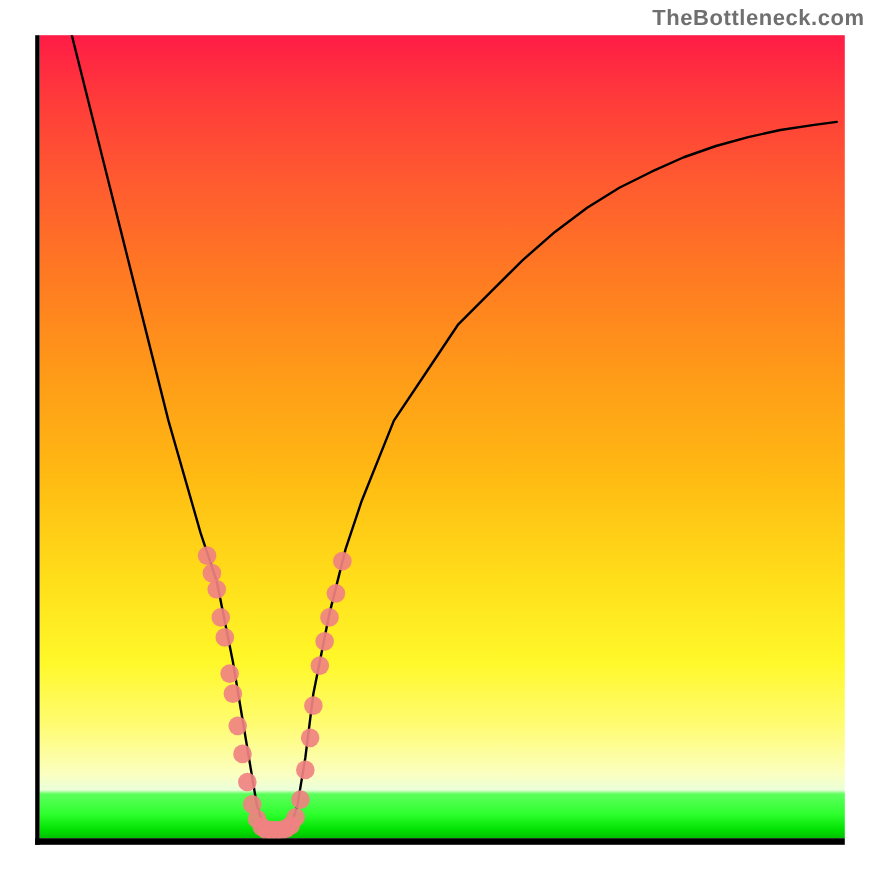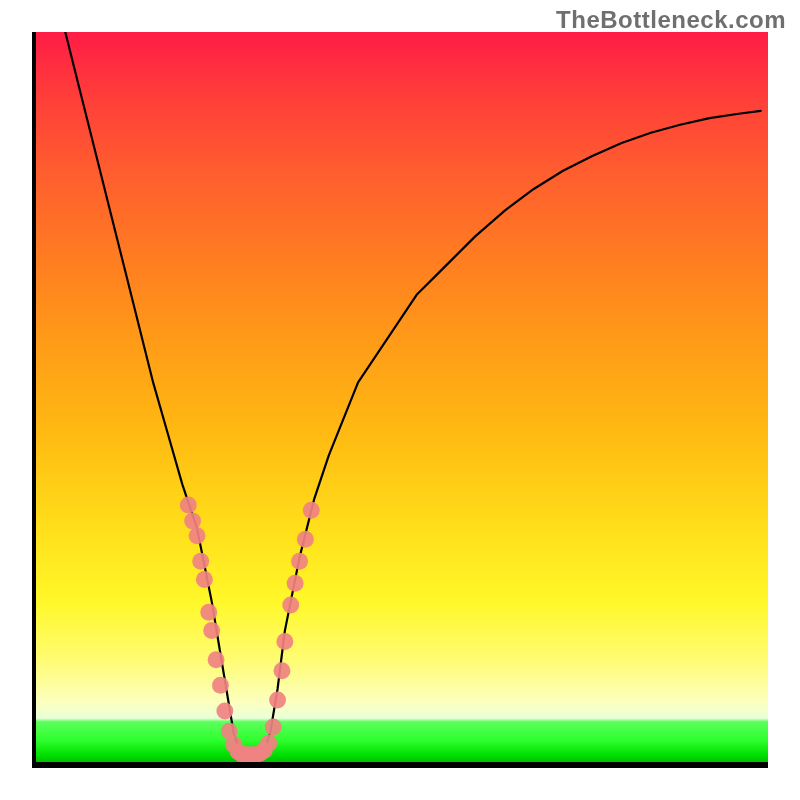--- a/index.html
+++ b/index.html
@@ -14,21 +14,21 @@
   .frame {
     position: relative;
     width: 800px;
     height: 800px;
     box-sizing: border-box;
   }
   .watermark {
     position: absolute;
     top: 6px;
     right: 14px;
-    font-size: 24px;
+    font-size: 20px;
     font-weight: 600;
     color: #6f6f6f;
     letter-spacing: 0.5px;
     z-index: 10;
   }
   .plot {
     position: absolute;
     left: 32px;
     top: 32px;
     width: 736px;

